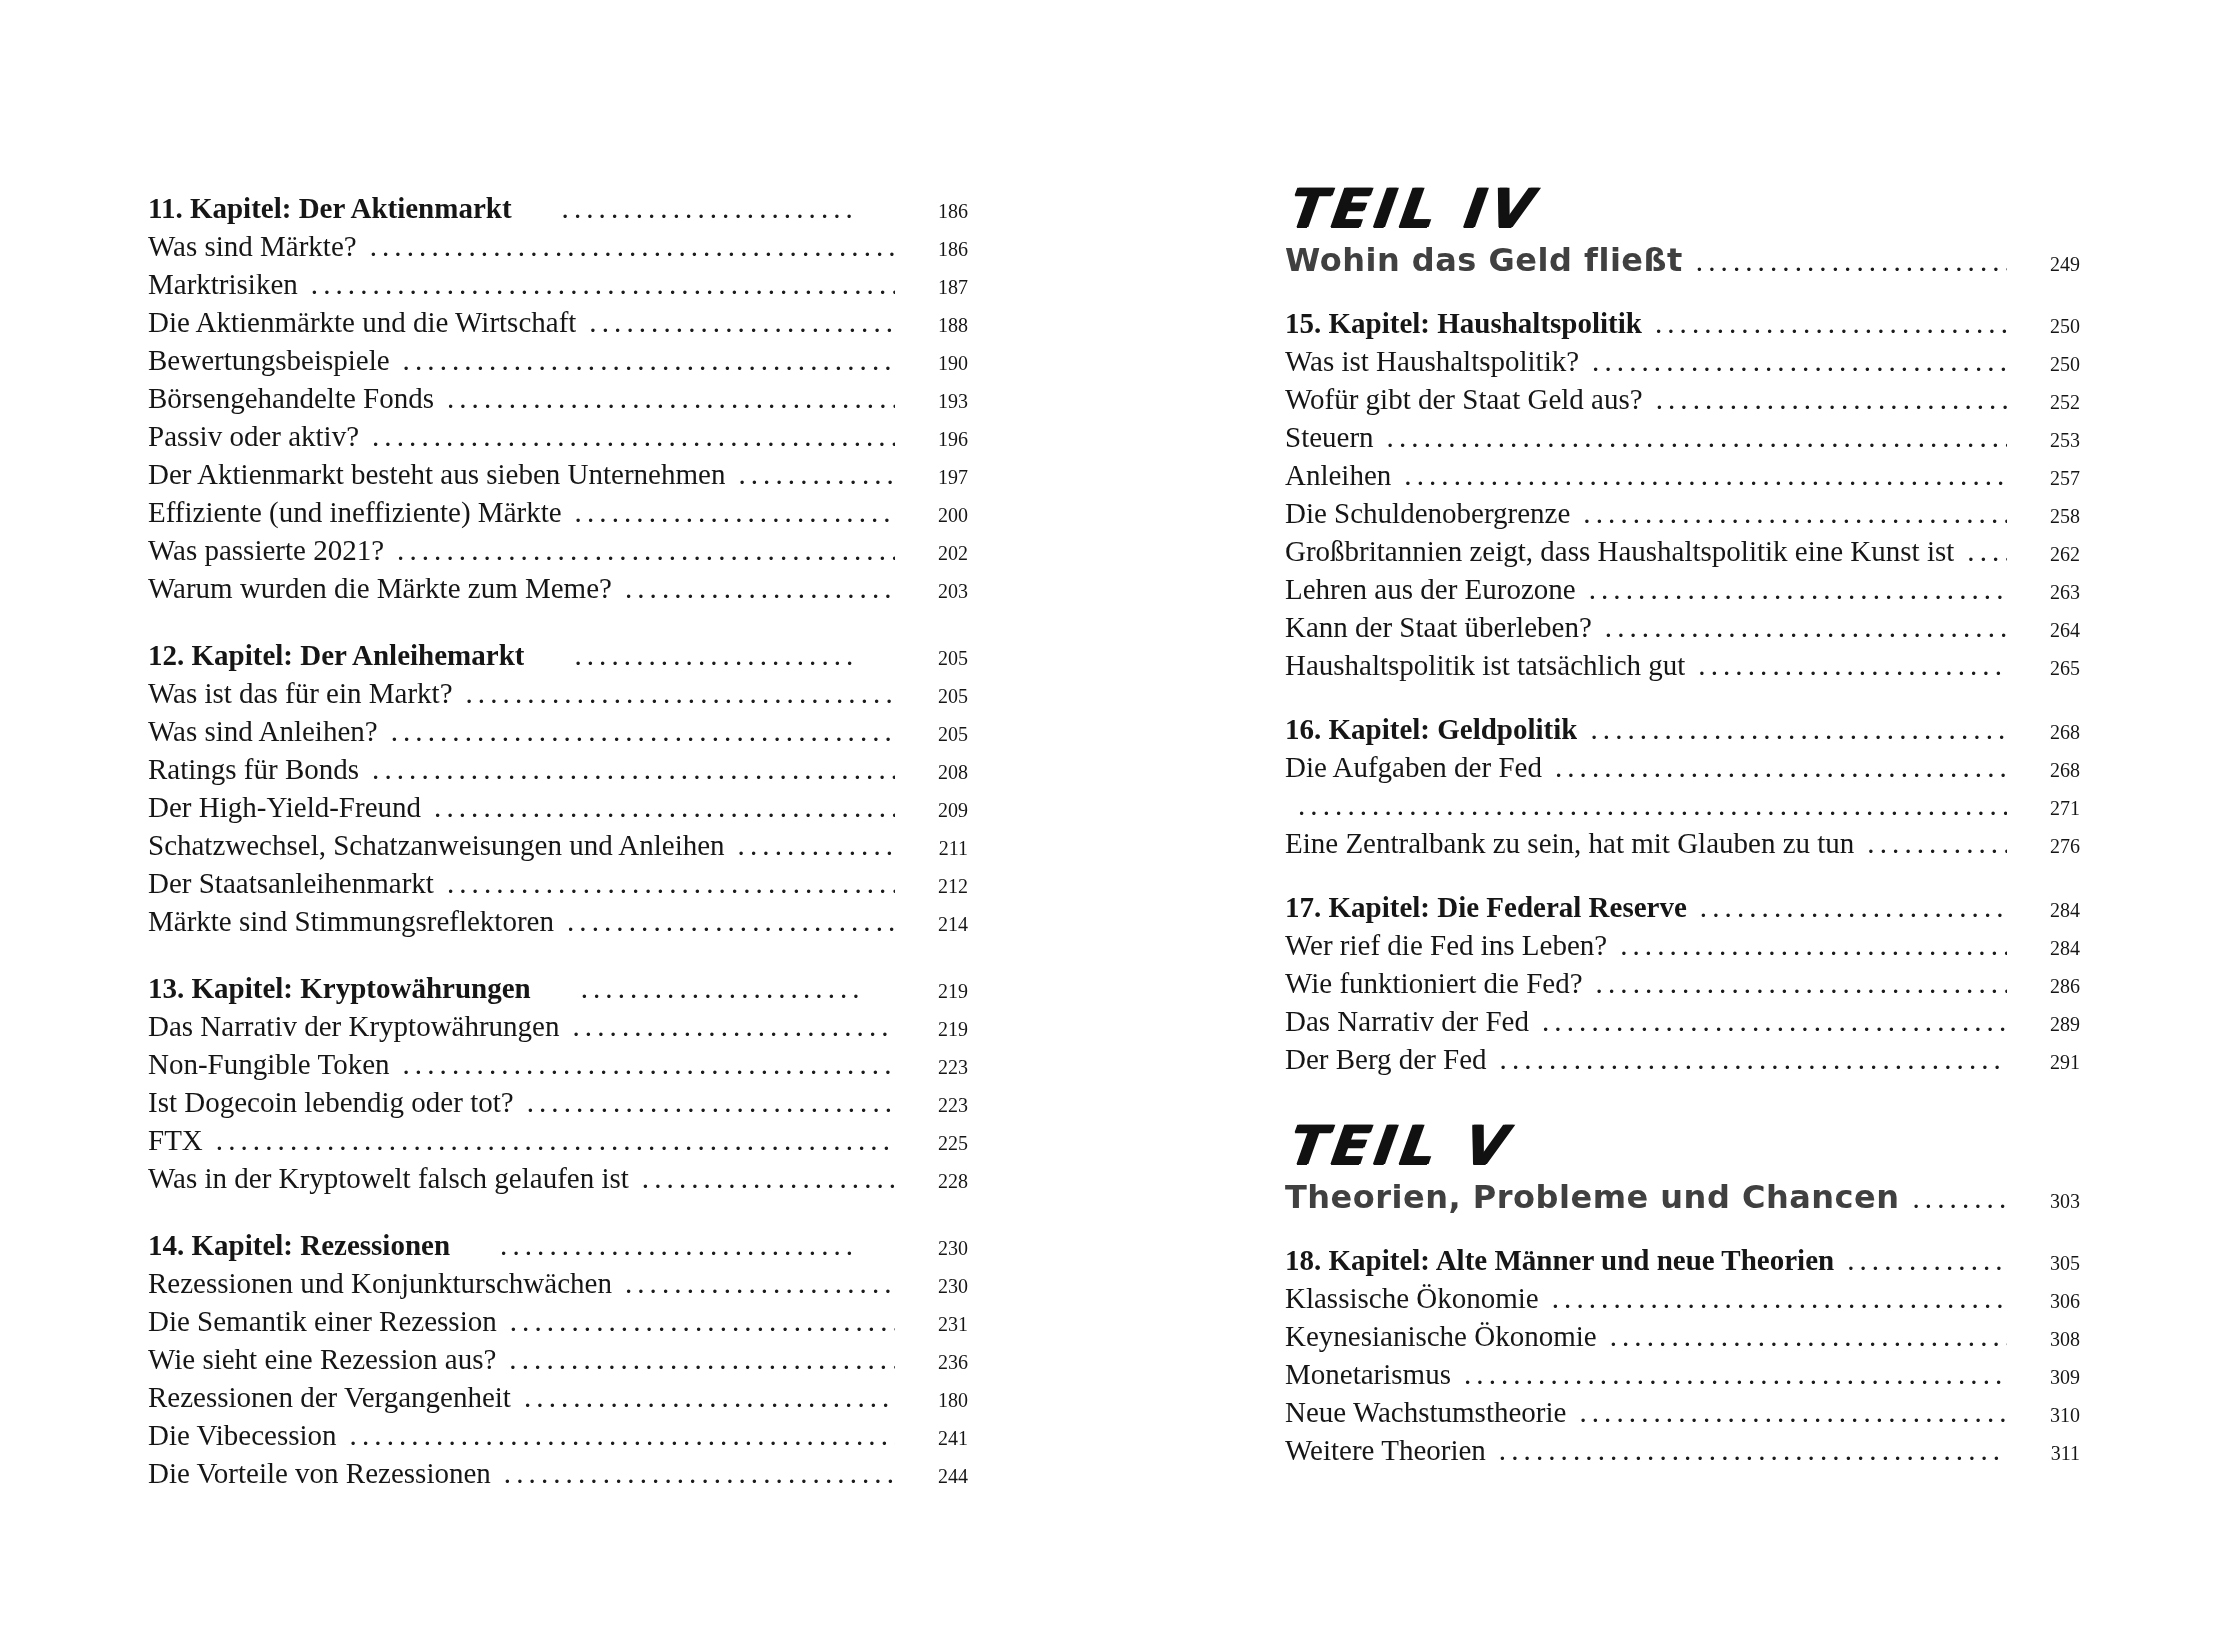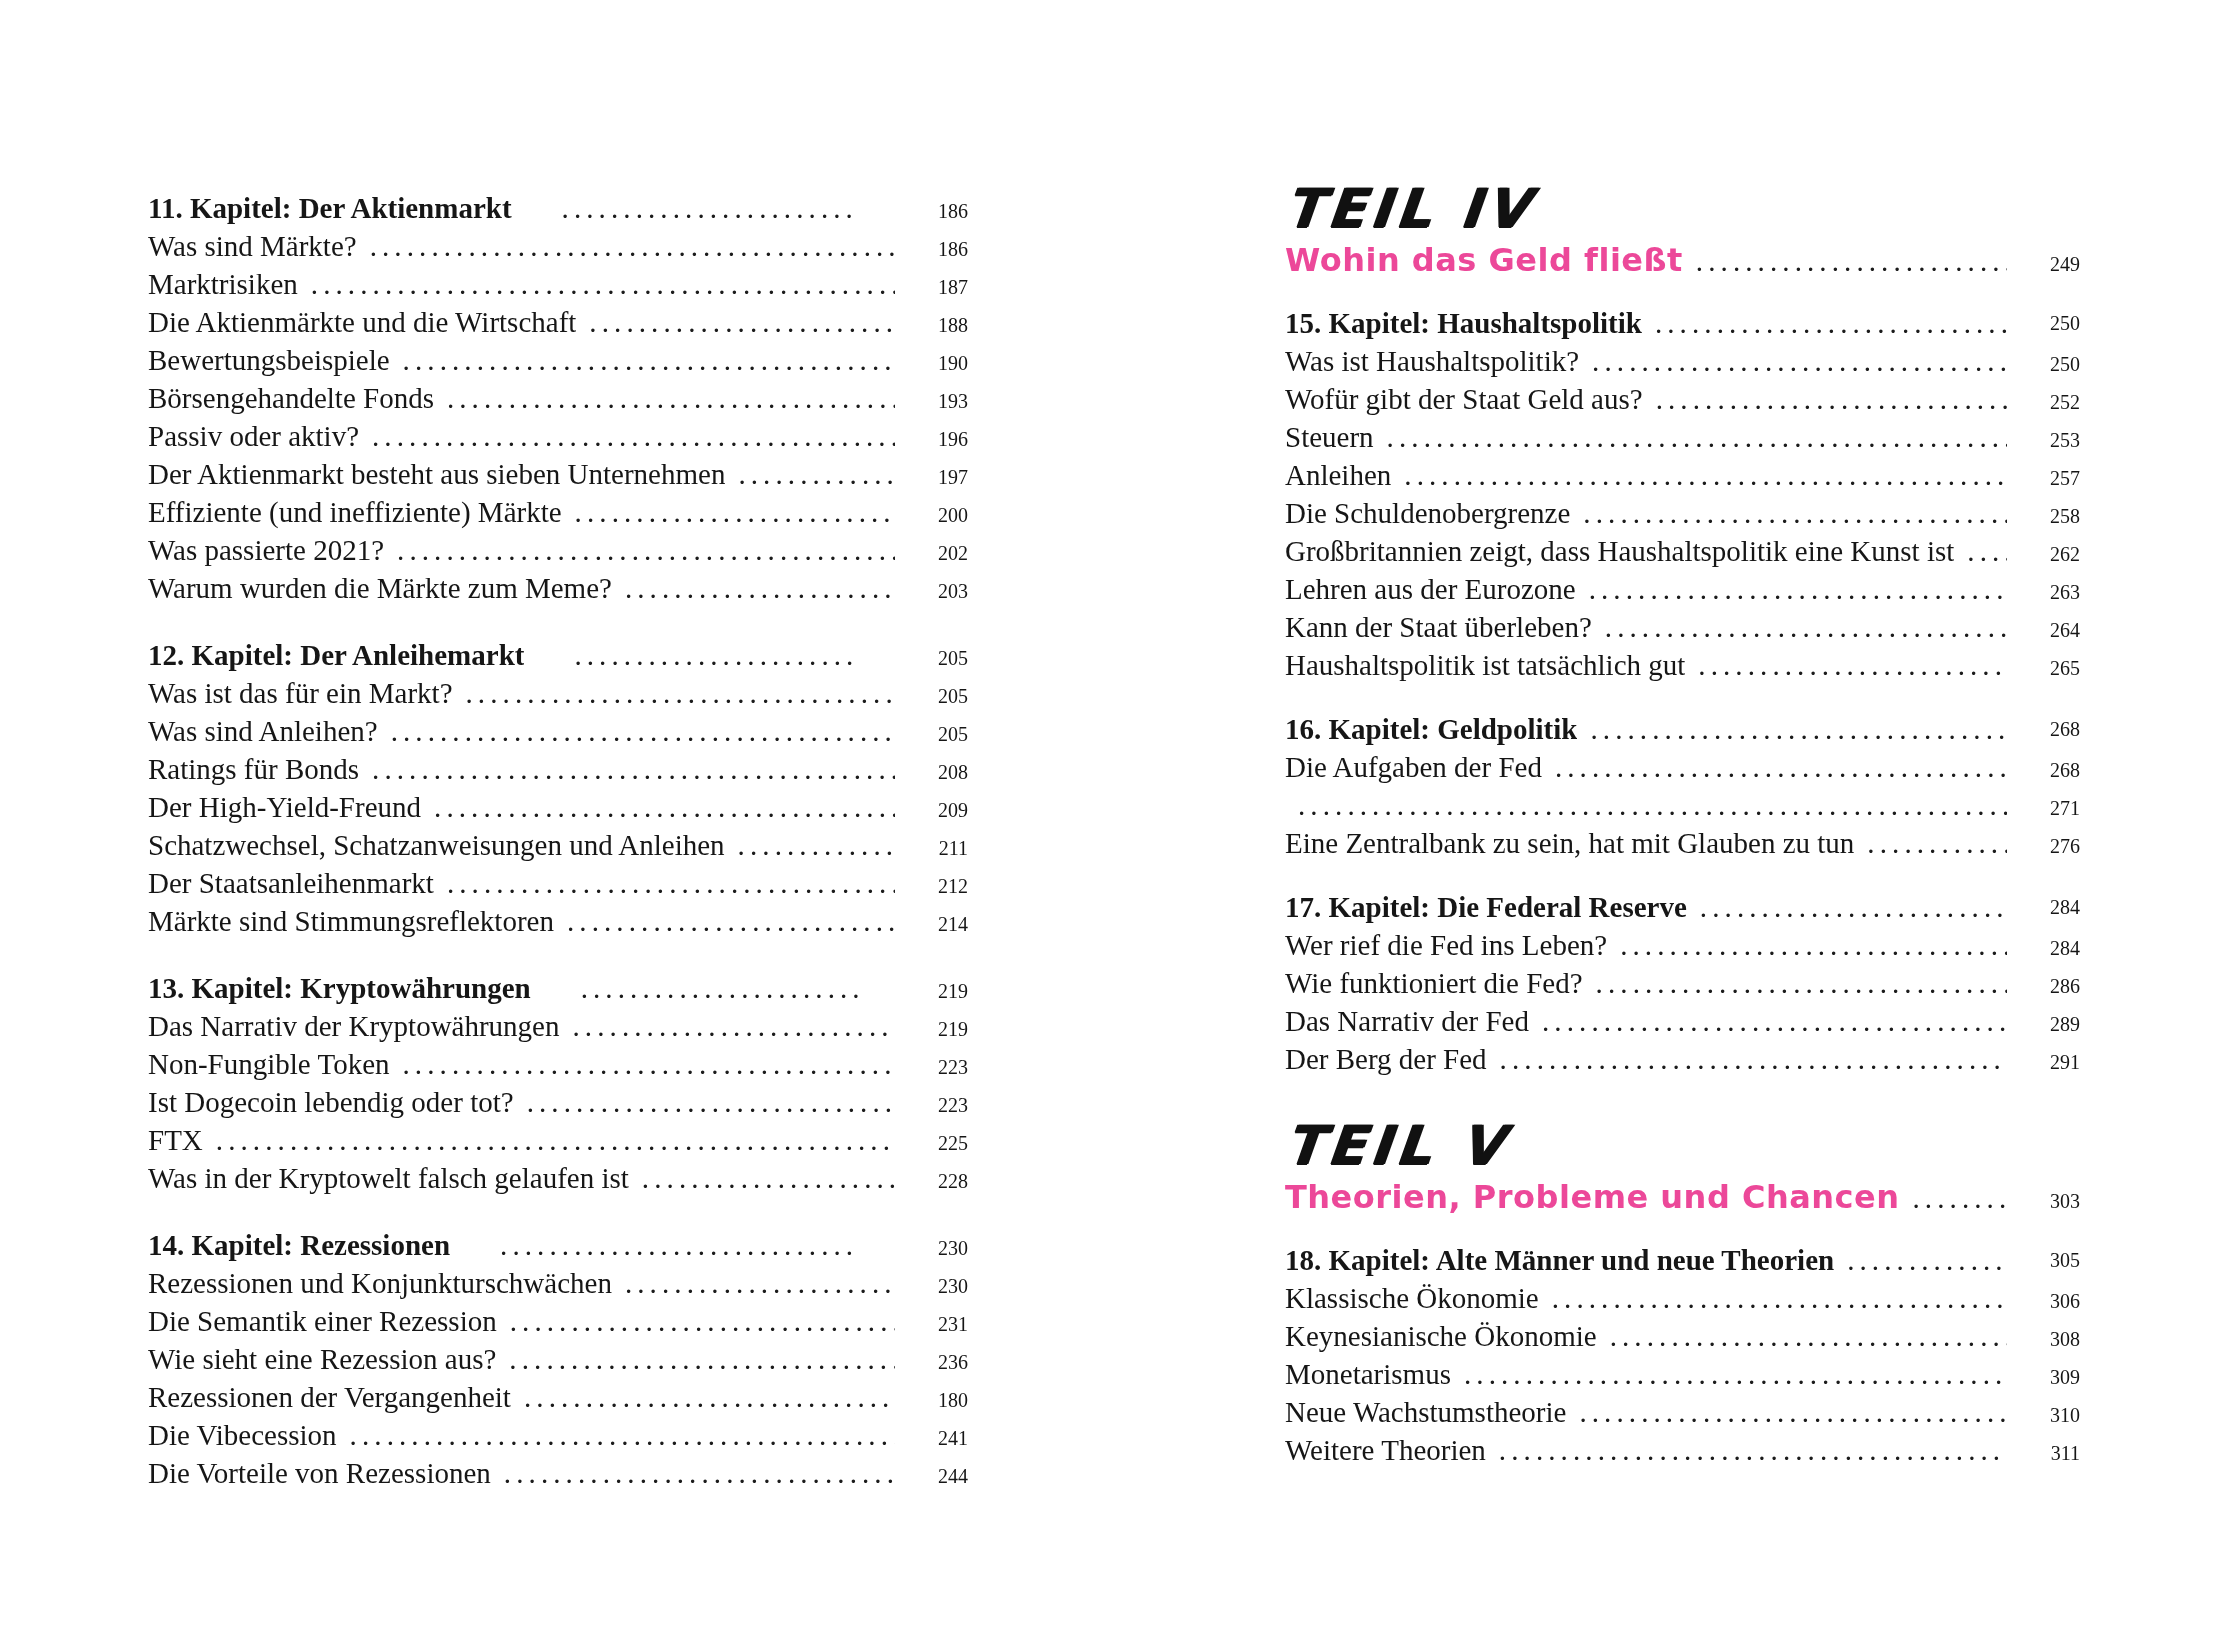--- a/index.html
+++ b/index.html
@@ -49,21 +49,21 @@
   .pg {
     flex: 0 0 69px;
     text-align: right;
     font-size: 20px;
     font-weight: normal;
     font-family: "Liberation Serif", serif;
   }
 
   .chapter-row .label { font-weight: bold; }
   .col-left  .chapter-row { margin-top: 29px; gap: 37px; }
-  .col-right .chapter-row { margin-top: 26px; align-items: flex-end; }
+  .col-right .chapter-row { margin-top: 26px; }
   .col-left  .chapter-row:first-child { margin-top: 0; }
   .part-title-row + .chapter-row { margin-top: 11px; }
 
   .part-heading {
     margin-top: 37px;
     width: fit-content;
     font-family: "DejaVu Sans", sans-serif;
     font-weight: bold;
     font-style: italic;
     font-size: 54px;
@@ -79,21 +79,21 @@
   .part-title-row {
     height: 43px;
     margin-bottom: 22px;
   }
   .part-title-row .label {
     font-family: "DejaVu Sans", sans-serif;
     font-weight: bold;
     font-size: 32px;
     line-height: 43px;
     letter-spacing: 0.5px;
-    color: #ec4899;
+    color: #404040;
   }
 </style>
 </head>
 <body>
 
 <div class="page">
   <div class="col col-left">
       <div class="row chapter-row">
         <span class="label">11. Kapitel: Der Aktienmarkt</span>
         <span class="dots">............................................................................................................................................</span>

